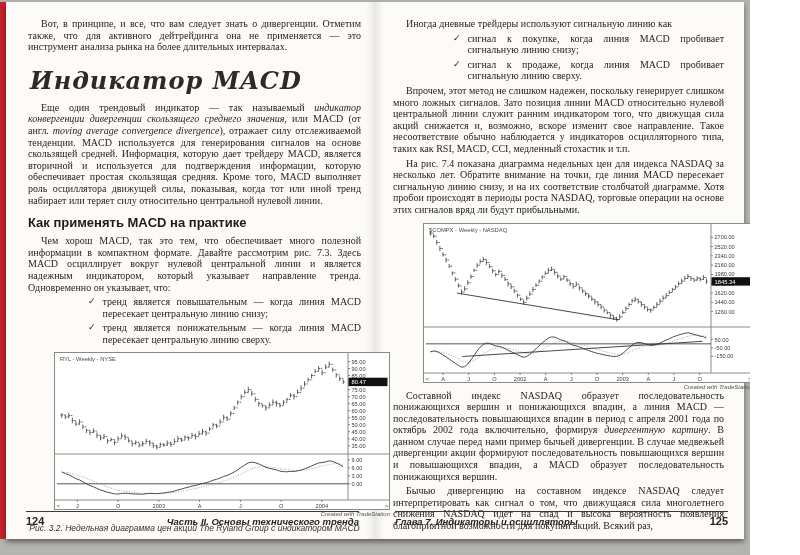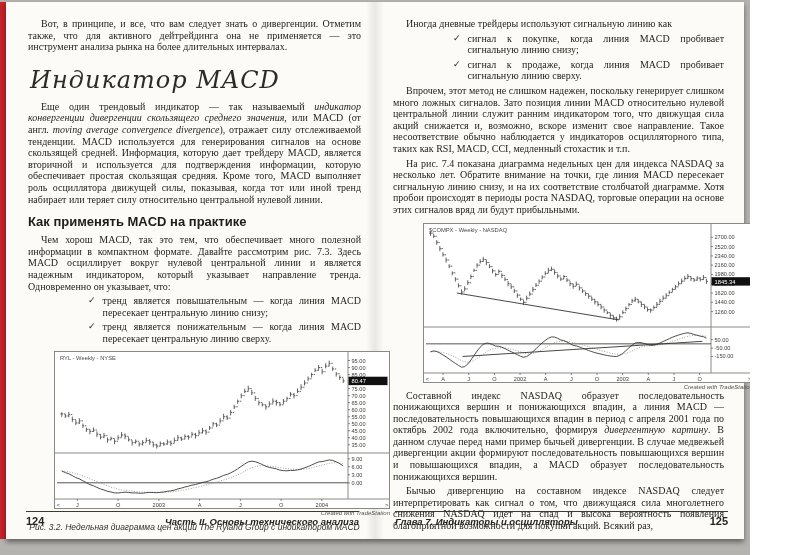--- a/index.html
+++ b/index.html
@@ -9,21 +9,21 @@
   .pages{position:absolute;left:6px;top:2px;right:6px;bottom:16px;background:#fcfbf7;
          box-shadow:0 3px 5px rgba(0,0,0,.45);}
   .gutter{position:absolute;left:50%;top:0;bottom:0;width:18px;transform:translateX(-50%);
           background:linear-gradient(90deg,rgba(0,0,0,0) 0%,rgba(0,0,0,.08) 50%,rgba(0,0,0,0) 100%);}
   .page{position:absolute;top:0;bottom:0;width:50%;box-sizing:border-box;}
   .page.left{left:0;padding:16px 14px 30px 22px;}
   .page.right{right:0;padding:16px 20px 30px 18px;}
   p.body{font-size:10px;line-height:11.6px;text-align:justify;margin:0 0 3px 0;}
   p.ind{text-indent:13px;}
   .it{font-style:italic;}
-  h1.script{font-family:"DejaVu Serif",serif;font-style:italic;font-weight:normal;
+  h1.script{font-family:"DejaVu Serif",serif;font-style:italic;font-weight:bold;
             font-size:24px;margin:13px 0 7px 2px;letter-spacing:1px;color:#2e2b25;}
   h2.sub{font-family:Liberation Sans, sans-serif;font-weight:bold;font-size:13px;
          margin:9px 0 5px 0;color:#1e1c18;}
   .bullet{display:flex;margin:2px 0 3px 60px;font-size:10px;line-height:11.6px;text-align:justify;}
   .check{flex:0 0 auto;margin-right:7px;font-family:"DejaVu Sans",sans-serif;font-size:9px;}
   figure{margin:7px 0 0 0;}
   .page.left .chart{width:336px;height:158px;margin-left:26px;}
   .page.right .chart{width:330px;height:160px;margin-left:30px;}
   .chart{background:#fff;}
   .watermark{font:italic 6px "Liberation Sans",sans-serif;color:#555;text-align:right;
@@ -367,21 +367,21 @@
               <line x1="186.33" y1="148" x2="186.33" y2="150" stroke="#555" stroke-width="0.7"></line>
               <line x1="227.07" y1="148" x2="227.07" y2="150" stroke="#555" stroke-width="0.7"></line>
               <line x1="267.81" y1="148" x2="267.81" y2="150" stroke="#555" stroke-width="0.7"></line>
               <text x="6" y="8.5" font-family="&quot;Liberation Sans&quot;,sans-serif" font-size="5.8px" fill="#4a4a46">RYL - Weekly - NYSE</text>
             </svg></div>
         <div class="watermark">Created with TradeStation</div>
         <figcaption>Рис. 3.2. Недельная диаграмма цен акций The Ryland Group с индикатором MACD</figcaption>
       </figure>
       <footer>
         <span class="pageno">124</span>
-        <span class="ftitle">Часть II. Основы технического анализа</span>
+        <span class="ftitle">Часть II. Основы технического тренда</span>
       </footer>
     </section>
 
     <section class="page right">
       <p class="body ind"><span>Иногда дневные трейдеры используют сигнальную линию как</span></p>
       <div class="bullet">
         <span class="check">✓</span>
         <span><span>сигнал к покупке, когда линия MACD пробивает сигнальную линию снизу;</span></span>
       </div>
       <div class="bullet">

